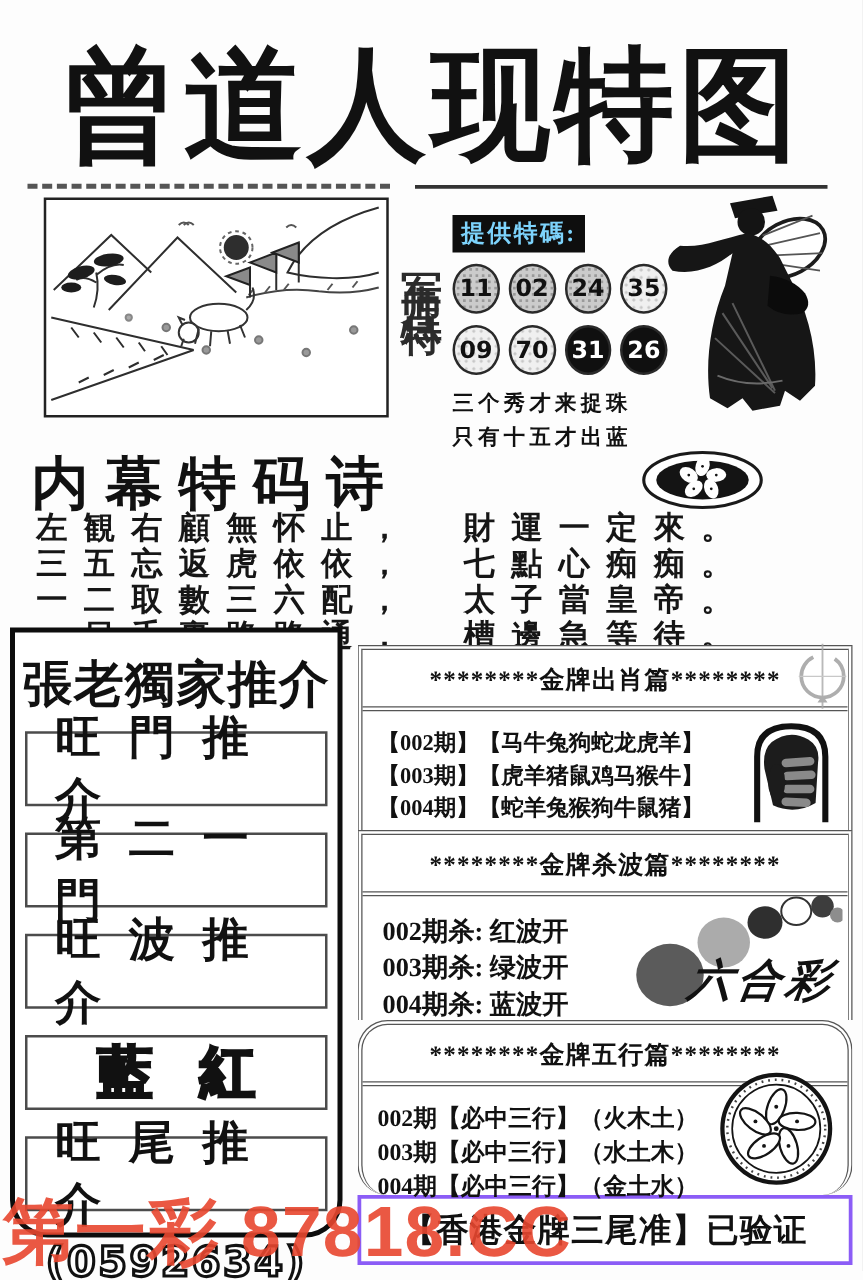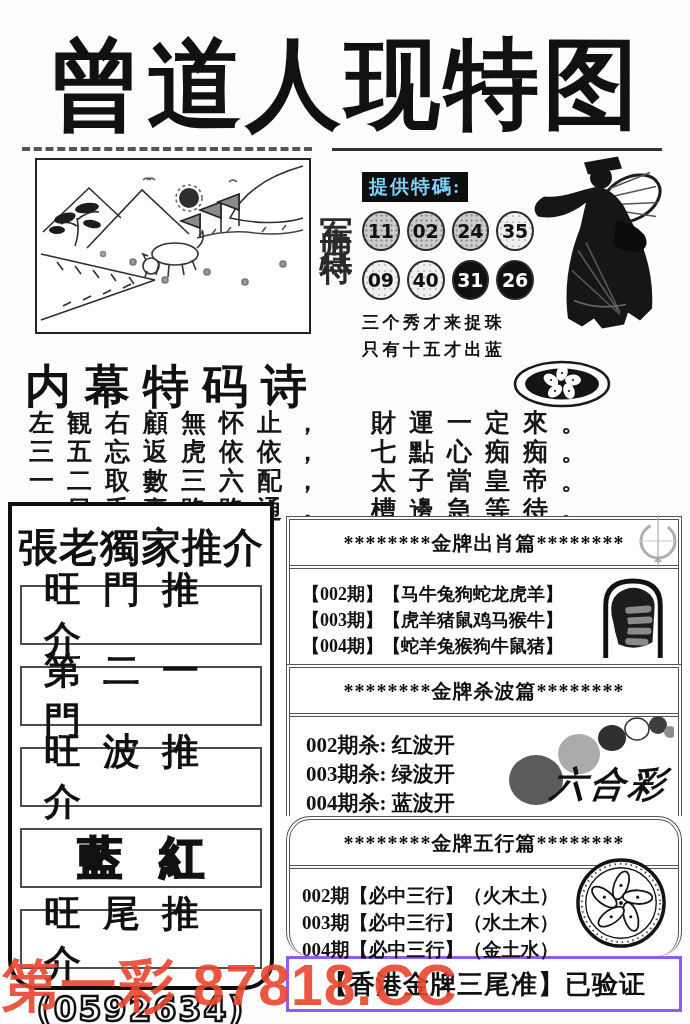--- a/index.html
+++ b/index.html
@@ -129,21 +129,21 @@
   <div class="provide">
     <span class="provide-header">提供特碼:</span>
     <div class="ball-row">
       <span class="ball ball-shade">11</span>
       <span class="ball ball-shade">02</span>
       <span class="ball ball-shade">24</span>
       <span class="ball ball-light">35</span>
     </div>
     <div class="ball-row">
       <span class="ball ball-light">09</span>
-      <span class="ball ball-light">40</span>
+      <span class="ball ball-light">70</span>
       <span class="ball ball-dark">31</span>
       <span class="ball ball-dark">26</span>
     </div>
     <div class="provide-note">三个秀才来捉珠</div>
     <div class="provide-note" style="margin-top:2px;">只有十五才出蓝</div>
   </div>
 
   <svg class="statue" viewBox="0 0 140 185">
     <polygon points="56,12 90,6 94,18 60,24" fill="#141414"></polygon>
     <circle cx="73" cy="27" r="11" fill="#141414"></circle>

